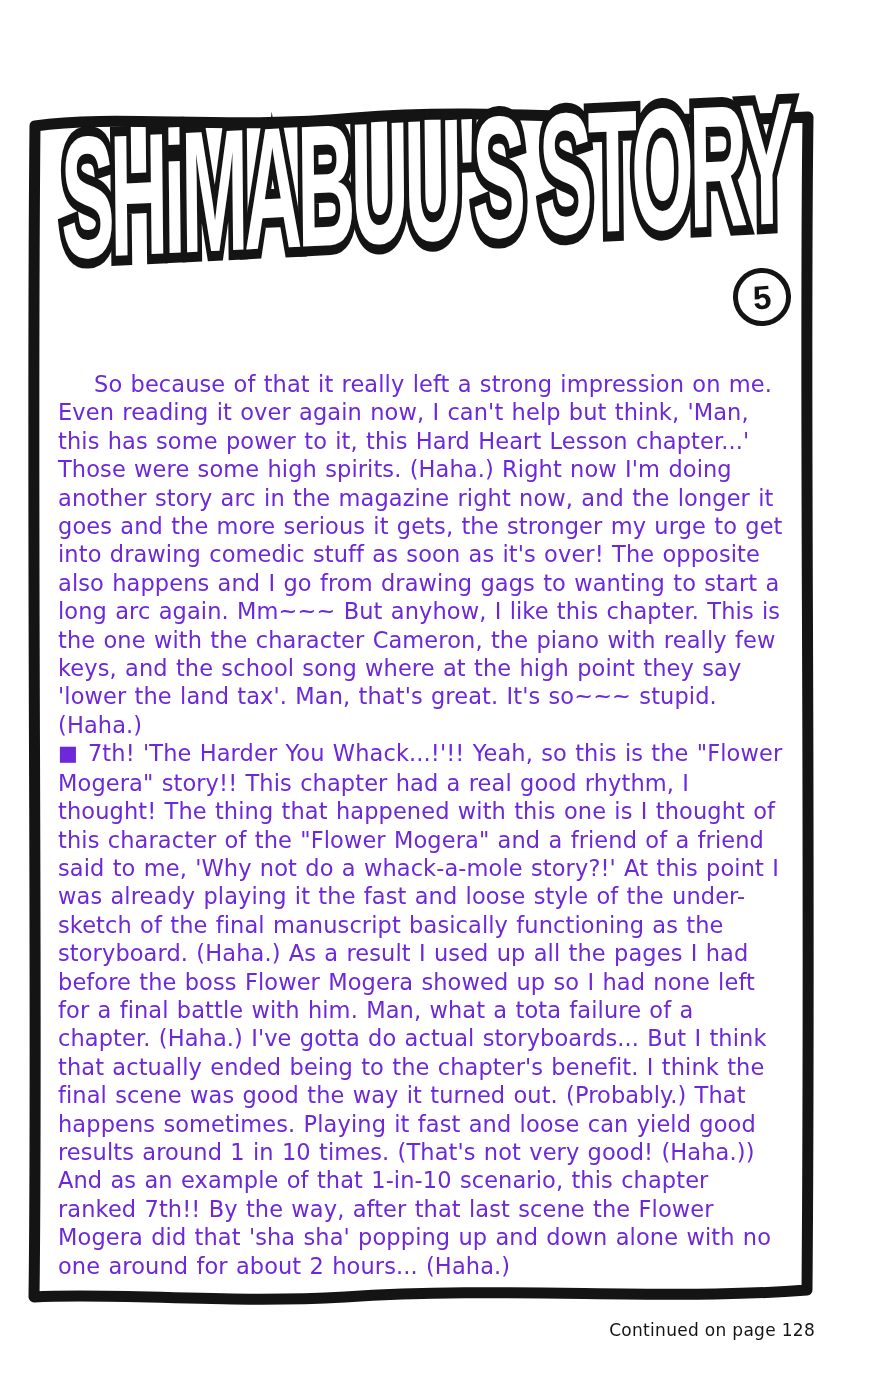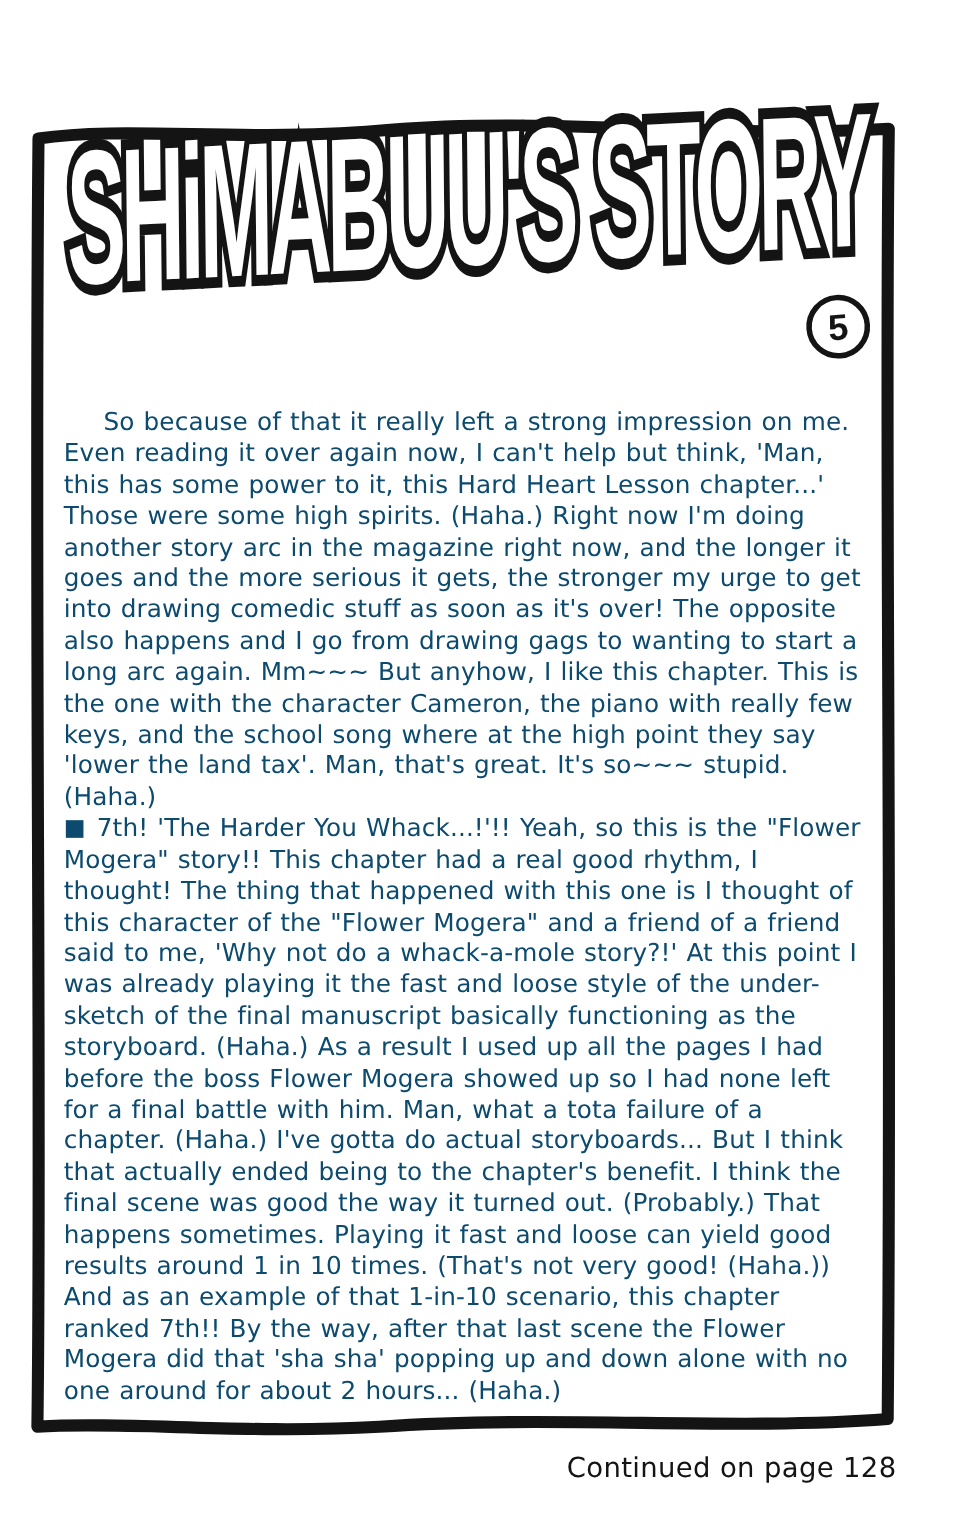--- a/index.html
+++ b/index.html
@@ -87,40 +87,40 @@
   
   .bodytext {
     position: absolute;
     left: 33px;
     top: 266px;
     width: 730px;
     font-size: 22.5px;
     line-height: 28.4px;
     letter-spacing: 0.1px;
     word-spacing: 1px;
-    color: #0c4a6e;
+    color: #6d28d9;
   }
   .bodytext p {
     margin: 0;
   }
   .p1 {
     text-indent: 36px;
   }
   .bullet {
     display: inline-block;
     font-size: 21px;
     margin-right: 10px;
     transform: translateY(-1px);
   }
   
   .continued {
     position: absolute;
     right: 54px;
     top: 1320px;
-    font-size: 25px;
+    font-size: 17px;
     letter-spacing: 0.3px;
     color: #141414;
     white-space: nowrap;
   }
 </style>
 </head>
 <body>
 
 <main class="page">
 

